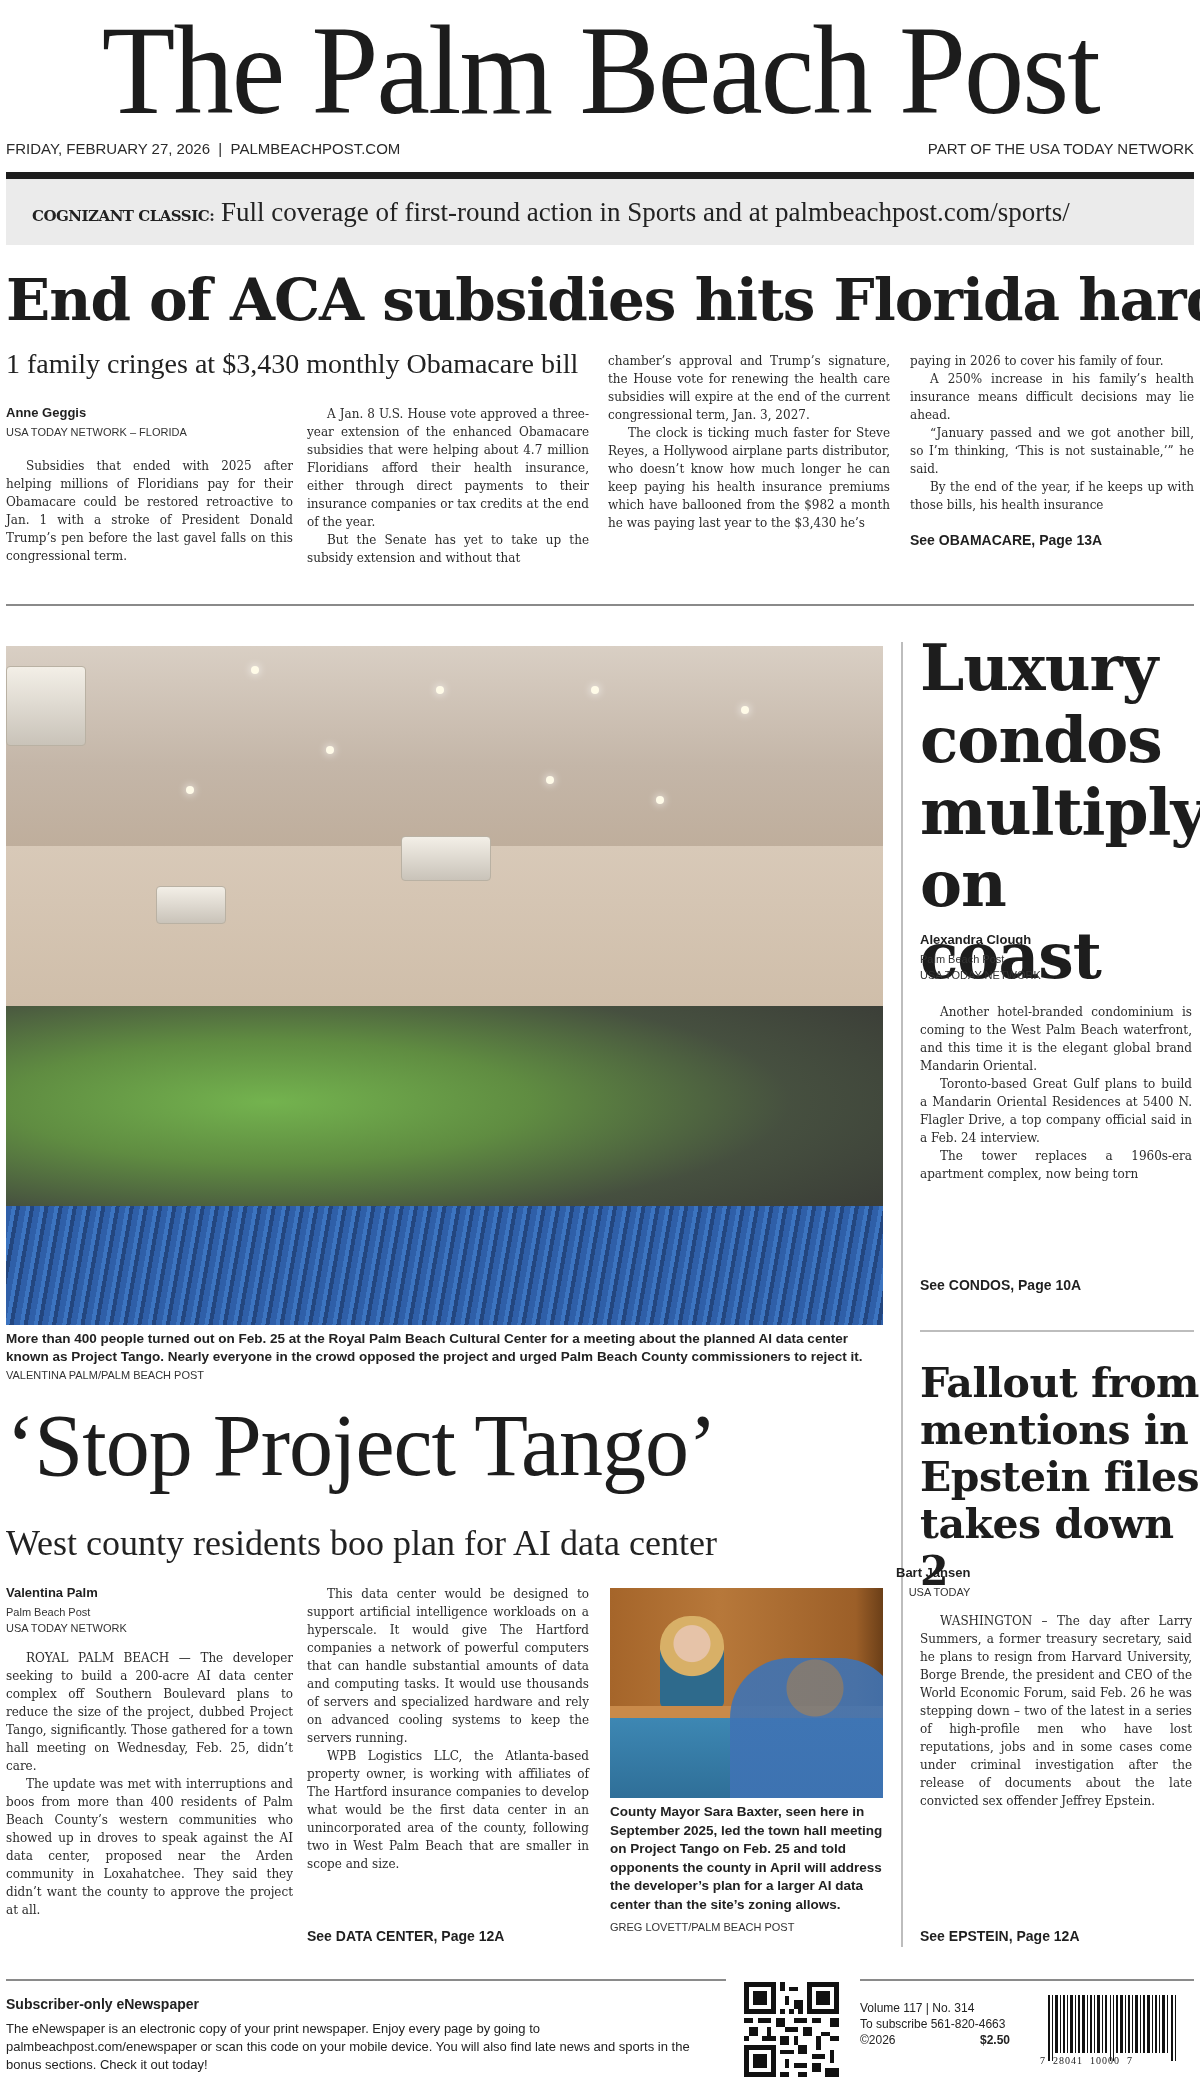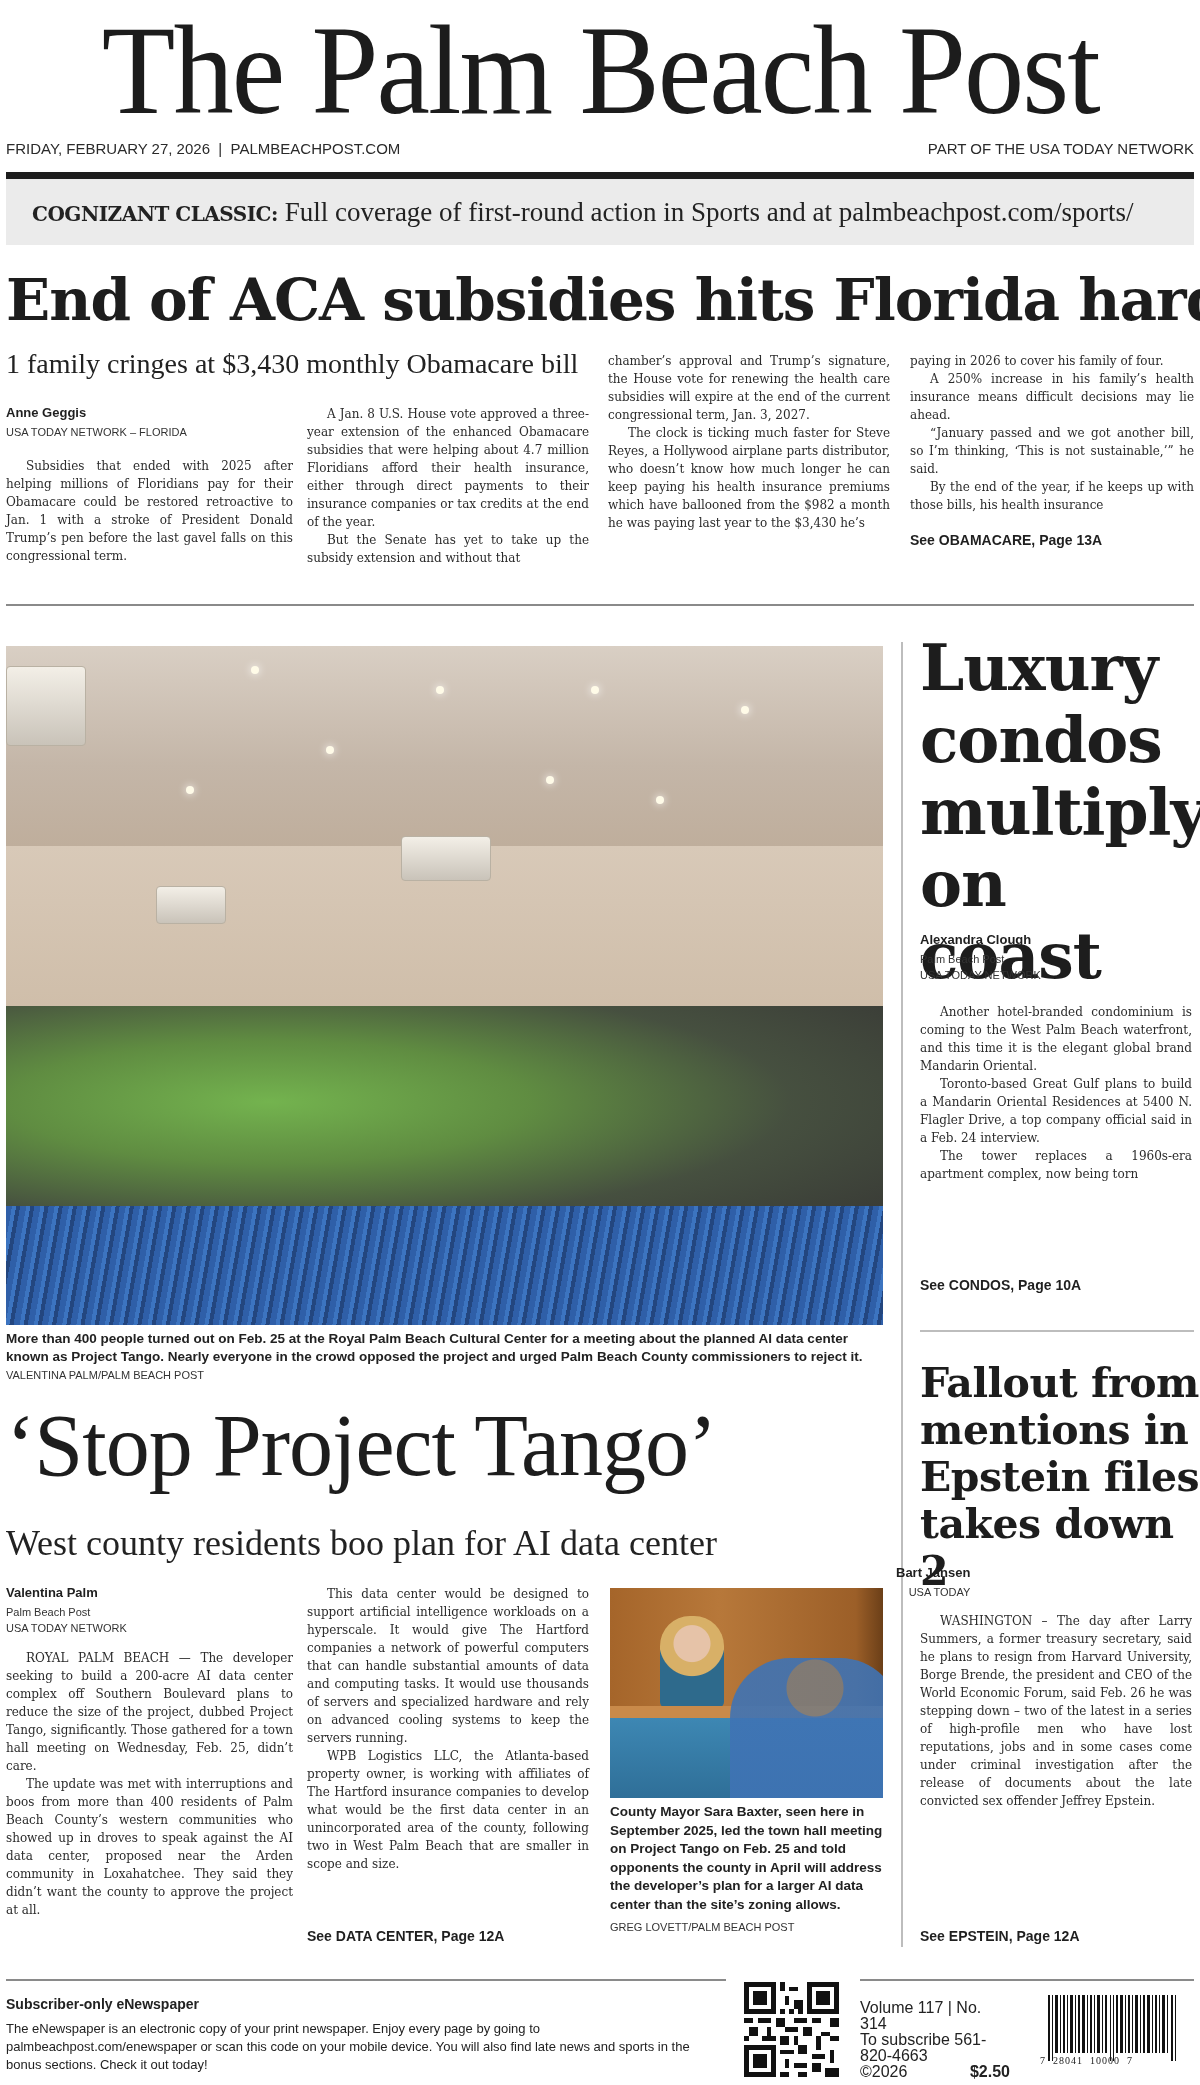--- a/index.html
+++ b/index.html
@@ -9,21 +9,21 @@
   .sans { font-family: "Liberation Sans", sans-serif; }
   .lserif { font-family: "Liberation Serif", serif; }
 
   
   #masthead { left: 0; top: 8px; width: 1200px; height: 125px; text-align: center; }
   #masthead .name { font-family: "Liberation Serif", serif; font-size: 128px; line-height: 125px; color: #1c1c1c; letter-spacing: -2px; transform: scaleX(0.94); transform-origin: center; white-space: nowrap; display: inline-block; }
   #dateline { left: 6px; top: 140px; font-size: 15px; color: #2a2a2a; letter-spacing: 0px; }
   #network { right: 6px; top: 140px; font-size: 15px; color: #2a2a2a; }
   #toprule { left: 6px; top: 172px; width: 1188px; height: 7px; background: #1d1d1d; }
   #banner { left: 6px; top: 179px; width: 1188px; height: 66px; background: #ebebeb; padding: 18px 0 0 26px; font-size: 25px; color: #222; white-space: nowrap; }
-  #banner .kicker { font-weight: bold; font-family: "DejaVu Serif", serif; font-size: 20px; letter-spacing: -0.5px; }
+  #banner .kicker { font-weight: bold; font-family: "DejaVu Serif", serif; font-size: 15px; letter-spacing: -0.5px; }
   #banner .txt { font-family: "Liberation Serif", serif; font-size: 27px; text-align: center; }
 
   
   #lead-headline { left: 6px; top: 266px; font-size: 58px; font-weight: bold; color: #1d1d1d; letter-spacing: -1px; white-space: nowrap; }
   #lead-subhead { left: 6px; top: 348px; font-family: "Liberation Serif", serif; font-size: 28px; color: #222; white-space: nowrap; }
   .byline-name { font-family: "Liberation Sans", sans-serif; font-weight: bold; font-size: 13px; color: #1f1f1f; }
   .byline-org { font-family: "Liberation Sans", sans-serif; font-size: 11px; color: #333; margin-top: 5px; line-height: 14px; }
   .body { font-family: "DejaVu Serif", serif; font-size: 12px; line-height: 18px; color: #2b2b2b; text-align: justify; hyphens: auto; }
   .body p { text-indent: 20px; }
   .jump { font-family: "Liberation Sans", sans-serif; font-weight: bold; font-size: 14px; color: #1f1f1f; }
@@ -73,21 +73,21 @@
   #epstein-byline { left: 896px; top: 1565px; text-align: right; }
   #epstein-body { left: 920px; top: 1612px; width: 272px; }
   #epstein-jump { left: 920px; top: 1928px; }
 
   
   #rule-foot { left: 6px; top: 1979px; width: 720px; height: 2px; background: #8a8a8a; }
   #rule-foot2 { left: 860px; top: 1979px; width: 334px; height: 2px; background: #8a8a8a; }
   #enews-title { left: 6px; top: 1996px; font-family: "Liberation Sans", sans-serif; font-weight: bold; font-size: 14px; color: #222; }
   #enews-body { left: 6px; top: 2020px; width: 720px; font-family: "Liberation Sans", sans-serif; font-size: 13px; line-height: 18px; color: #222; }
   #qr { left: 744px; top: 1982px; width: 95px; height: 95px; }
-  #pubinfo { left: 860px; top: 2000px; width: 150px; font-family: "Liberation Sans", sans-serif; font-size: 16px; line-height: 16px; color: #222; }
+  #pubinfo { left: 860px; top: 2000px; width: 150px; font-family: "Liberation Sans", sans-serif; font-size: 12px; line-height: 16px; color: #222; }
   #pubinfo .row { display: flex; justify-content: space-between; }
   #pubinfo .price { font-weight: bold; }
   #barcode { left: 1040px; top: 1995px; width: 150px; height: 80px; }
 </style>
 </head>
 <body>
 
 <div id="masthead" class="abs">
   <span class="name">The Palm Beach Post</span>
 </div>

